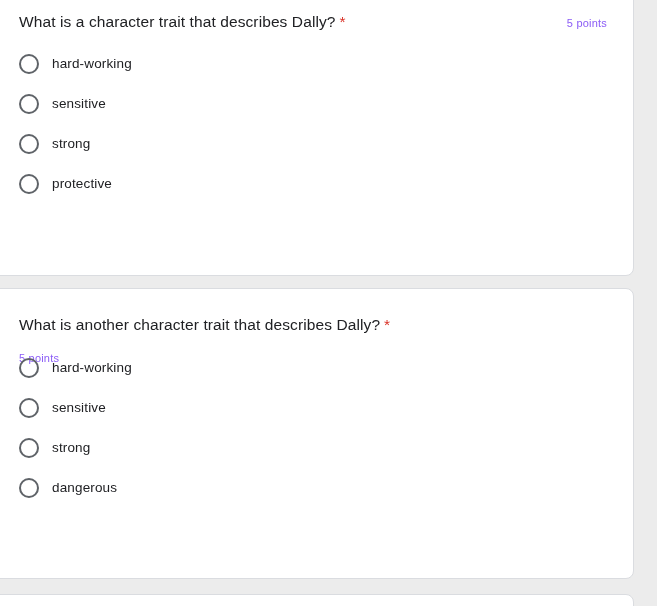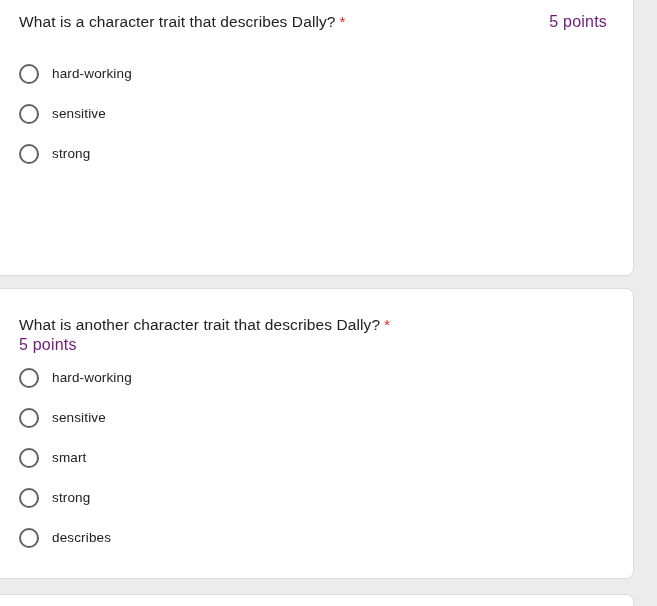--- a/index.html
+++ b/index.html
@@ -43,57 +43,58 @@
     height: 100%;
   }
 
   .question-header {
     position: absolute;
     left: 28px;
     right: 24px;
     display: flex;
     align-items: baseline;
     justify-content: space-between;
+    gap: 16px;
   }
   .card-1 .question-header { top: 19px; }
   .card-2 .question-header { top: 25px; flex-direction: column; }
 
   .question-title {
     font-size: 15.5px;
     line-height: 22px;
     color: #202124;
     letter-spacing: 0.1px;
     white-space: nowrap;
   }
 
   .required-asterisk {
     color: #d93025;
     font-size: 15.5px;
     margin-left: 4px;
   }
 
   .points-label {
-    font-size: 16px;
-    color: #701a75;
+    font-size: 11px;
+    color: #8b5cf6;
     letter-spacing: 0.2px;
     white-space: nowrap;
     padding-right: 2px;
   }
 
   .options-list {
     position: absolute;
     left: 28px;
     right: 24px;
   }
   .card-1 .options-list { top: 52px; }
   .card-2 .options-list { top: 59px; }
 
   .option-row {
     display: flex;
-    align-items: flex-end;
+    align-items: center;
     height: 40px;
   }
 
   .radio-outer {
     flex: 0 0 auto;
     width: 20px;
     height: 20px;
     border: 2px solid #5f6368;
     border-radius: 50%;
     box-sizing: border-box;
@@ -126,20 +127,24 @@
           <span class="option-label">hard-working</span>
         </div>
         <div class="option-row">
           <span class="radio-outer"></span>
           <span class="option-label">sensitive</span>
         </div>
         <div class="option-row">
           <span class="radio-outer"></span>
           <span class="option-label">strong</span>
         </div>
+        <div class="option-row">
+          <span class="radio-outer"></span>
+          <span class="option-label">protective</span>
+        </div>
       </div>
 
     </div>
   </div>
 
   <div class="question-card card-2">
     <div class="card-inner">
 
       <div class="question-header">
         <div class="question-title"><span>What is another character trait that describes Dally?</span><span class="required-asterisk">*</span></div>
@@ -150,29 +155,25 @@
         <div class="option-row">
           <span class="radio-outer"></span>
           <span class="option-label">hard-working</span>
         </div>
         <div class="option-row">
           <span class="radio-outer"></span>
           <span class="option-label">sensitive</span>
         </div>
         <div class="option-row">
           <span class="radio-outer"></span>
-          <span class="option-label">smart</span>
-        </div>
-        <div class="option-row">
-          <span class="radio-outer"></span>
           <span class="option-label">strong</span>
         </div>
         <div class="option-row">
           <span class="radio-outer"></span>
-          <span class="option-label">describes</span>
+          <span class="option-label">dangerous</span>
         </div>
       </div>
 
     </div>
   </div>
 
   <div class="question-card card-3"></div>
 
 </div>
 

